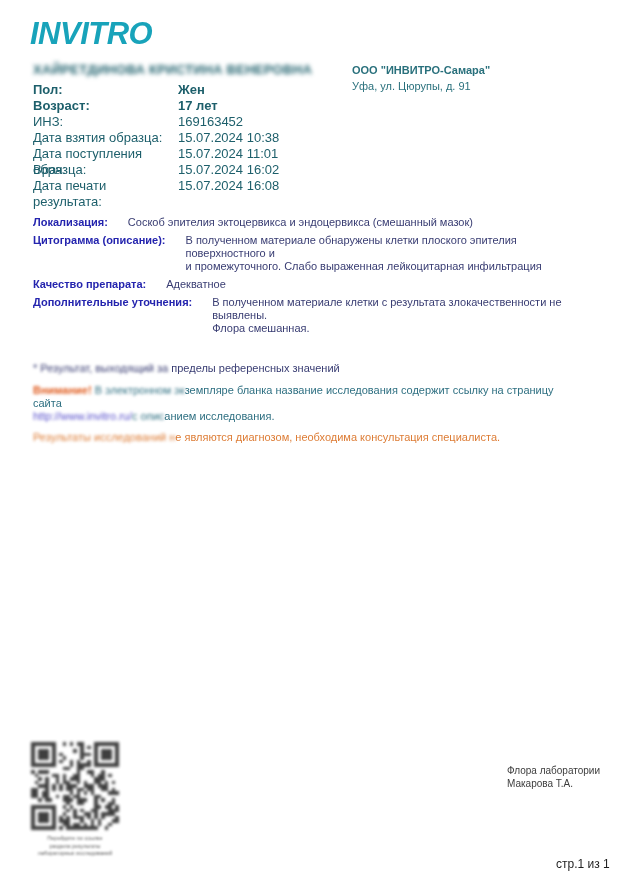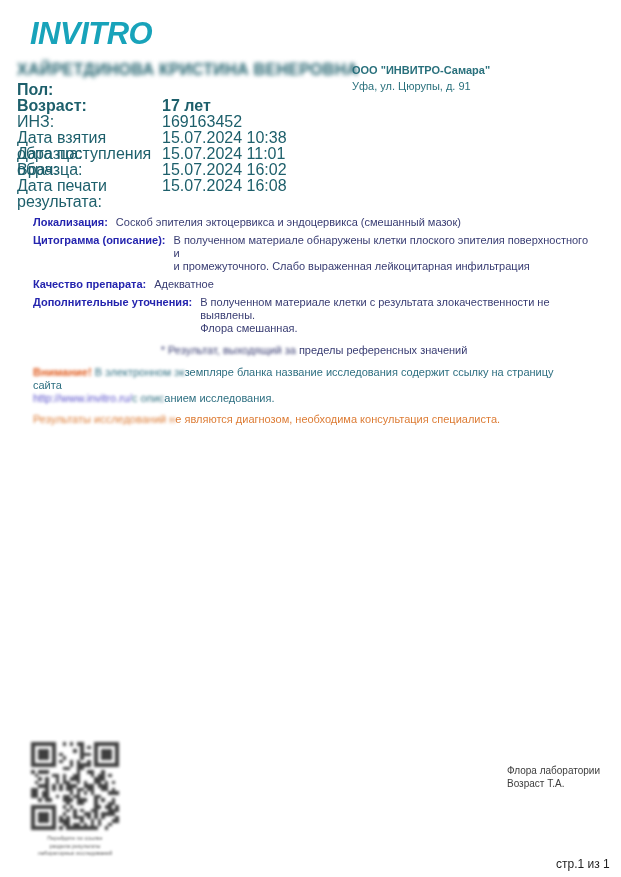--- a/index.html
+++ b/index.html
@@ -13,41 +13,41 @@
   }
   
   .logo{
     position:absolute;left:30px;top:16px;
     font-style:italic;font-weight:bold;
     font-size:31px;letter-spacing:-0.5px;
     color:#18a3ba;
     filter:blur(0.3px);
   }
   
-  .patient{position:absolute;left:17px;top:62px;width:310px;font-size:16px;color:#1d5f6b;}
+  .patient{position:absolute;left:33px;top:62px;width:310px;font-size:13px;color:#1d5f6b;}
   .patient-name{
     font-weight:bold;height:16px;line-height:16px;
     filter:blur(2px);
     letter-spacing:0.3px;
     white-space:nowrap;
   }
   .frows{margin-top:4px;}
   .frow{display:flex;height:16px;line-height:16px;}
   .frow .flabel{width:145px;flex:none;}
   .frow .fvalue{flex:1;}
   .frows .frow:nth-child(1),.frows .frow:nth-child(2){font-weight:bold;}
   
   .org{position:absolute;left:352px;top:62px;font-size:11px;color:#29707c;line-height:16px;filter:blur(0.4px);}
   .org .org-name{font-weight:bold;}
   
   .results{position:absolute;left:33px;top:216px;width:562px;font-size:11px;}
-  .entry{display:flex;gap:8px;line-height:13px;margin-bottom:5px;}
+  .entry{display:flex;gap:20px;line-height:13px;margin-bottom:5px;}
   .rlabel{font-weight:bold;color:#2424ae;white-space:nowrap;flex:none;}
   .rvalue{color:#383c72;white-space:pre-line;flex:1;}
-  .note-line{margin-top:9px;line-height:13px;color:#383c72;text-align:center;}
+  .note-line{margin-top:27px;line-height:13px;color:#383c72;}
   .attention{margin-top:9px;line-height:13px;color:#2f7082;width:540px;}
   .warn{color:#e05c1f;font-weight:bold;}
   .link{color:#5a52cc;cursor:pointer;}
   .disclaimer{margin-top:8px;line-height:13px;color:#dd7c35;}
   .blurred{filter:blur(1.6px);}
   
   .qr{position:absolute;left:31px;top:742px;width:88px;height:88px;filter:blur(1.6px);opacity:.9;}
   .qr svg{width:100%;height:100%;}
   .qr-caption{
     position:absolute;left:15px;top:835px;width:120px;
@@ -63,20 +63,21 @@
 
 <div class="page">
 
   <div class="logo">INVITRO</div>
 
   <div class="patient">
     <div class="patient-name">ХАЙРЕТДИНОВА КРИСТИНА ВЕНЕРОВНА</div>
     <div class="frows">
       <div class="frow">
         <span class="flabel">Пол:</span>
+        <span class="fvalue">Жен</span>
       </div>
       <div class="frow">
         <span class="flabel">Возраст:</span>
         <span class="fvalue">17 лет</span>
       </div>
       <div class="frow">
         <span class="flabel">ИНЗ:</span>
         <span class="fvalue">169163452</span>
       </div>
       <div class="frow">
@@ -447,18 +448,18 @@
       </svg>
   </div>
   <div class="qr-caption">
     <div>Перейдите по ссылке</div>
     <div>раздела результаты</div>
     <div>лабораторных исследований</div>
   </div>
 
   <div class="signature">
     <div>Флора лаборатории</div>
-    <div>Возраст Т.А.</div>
+    <div>Макарова Т.А.</div>
   </div>
 
   <div class="pageno">стр.1 из 1</div>
 
 </div>
 
 </body></html>

